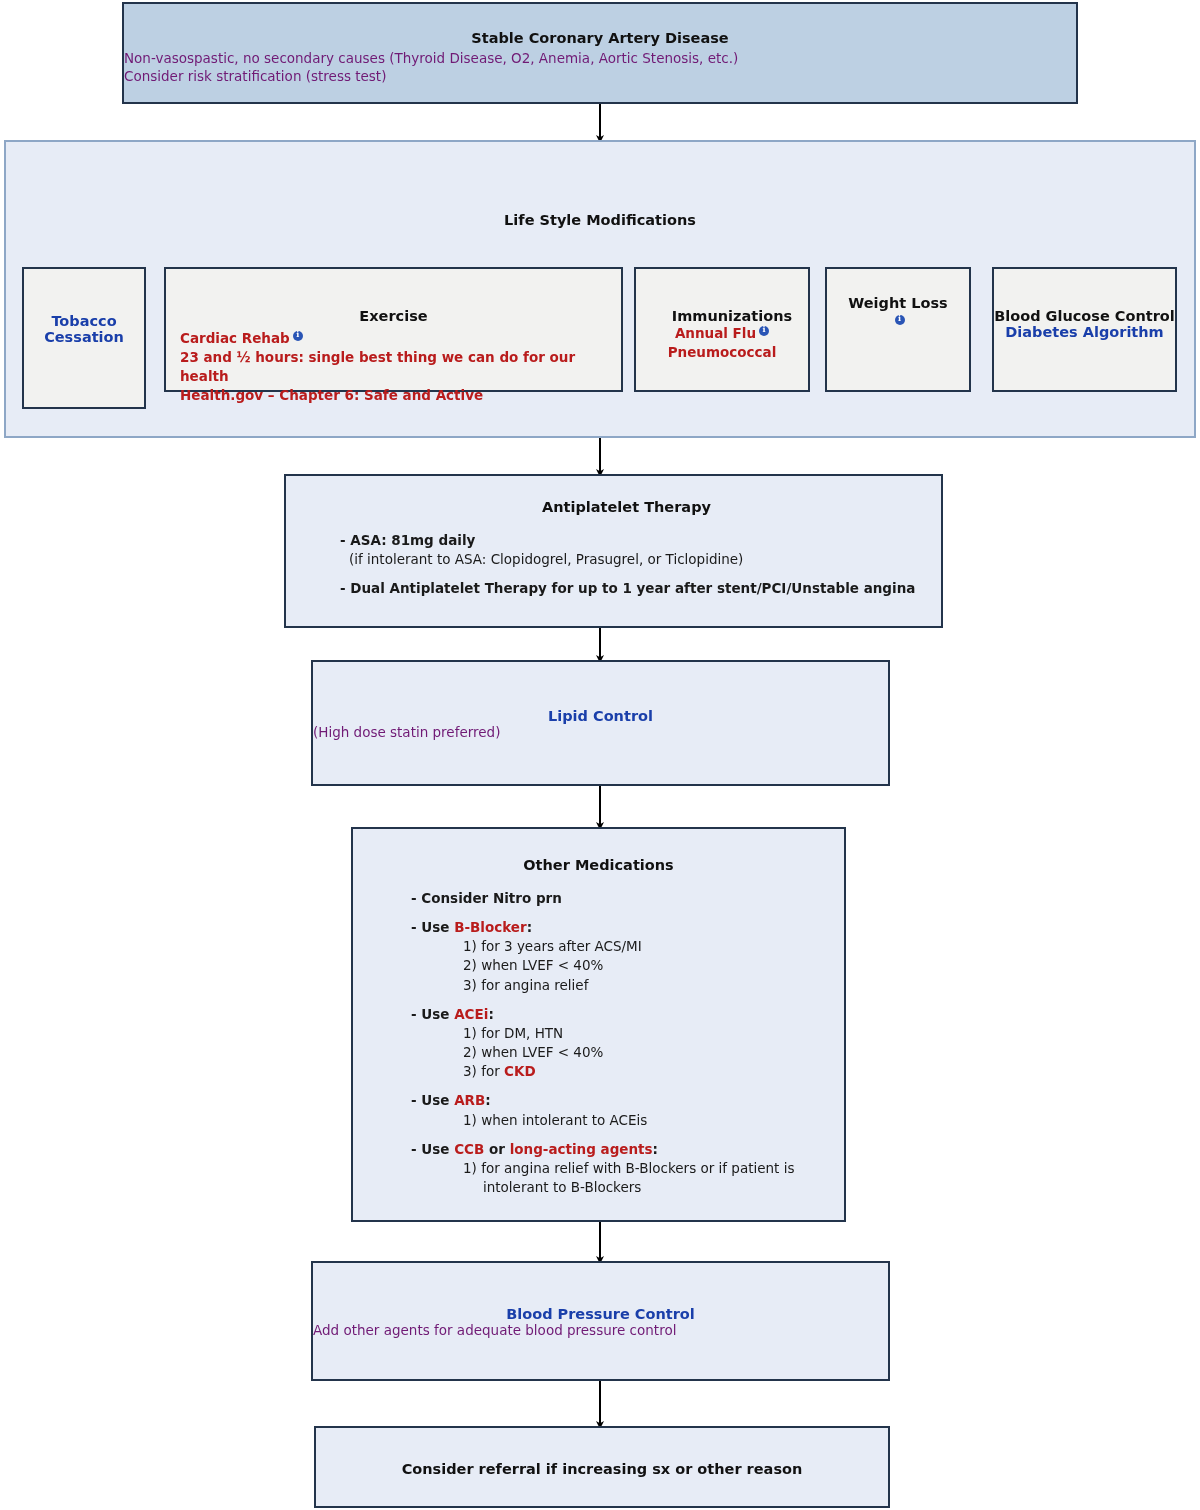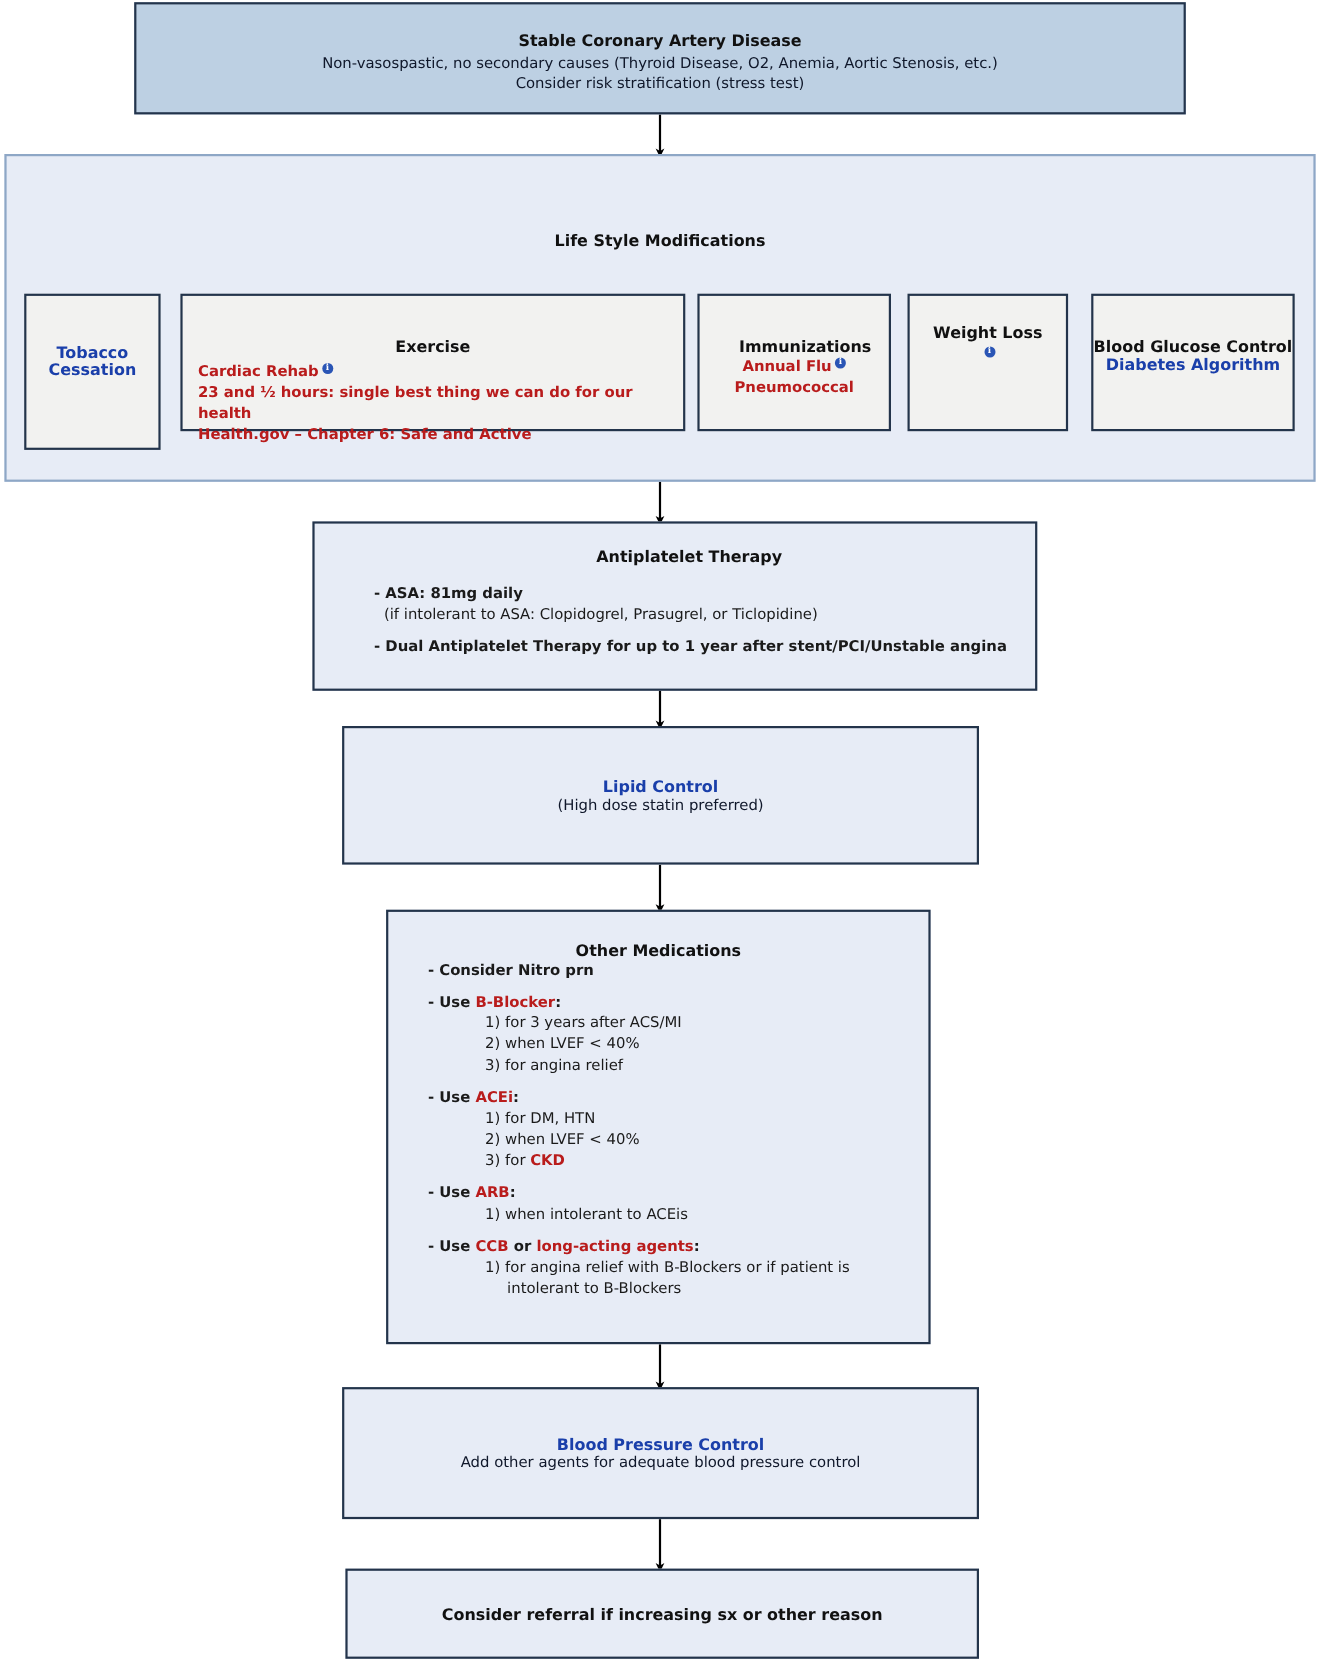--- a/index.html
+++ b/index.html
@@ -41,22 +41,22 @@
     color: #111111;
   }
   .title-blue {
     font-weight: bold;
     font-size: 14.5px;
     text-align: center;
     color: #1a3faa;
   }
   .sub {
     font-size: 13.5px;
-    text-align: center;
-    color: #0f172a;
+    text-align: left;
+    color: #701a75;
   }
   .blue {
     color: #b91c1c;
     font-weight: bold;
   }
 
   .body-text {
     font-size: 13.5px;
     line-height: 1.42;
     color: #1a1a1a;
@@ -183,21 +183,21 @@
 </div>
 
 <div class="node" style="left:311px; top:660px; width:579px; height:126px;">
   <div class="title-blue" style="margin-top:46px;">Lipid Control</div>
   <div class="sub">(High dose statin preferred)</div>
 </div>
 
 <div class="node" style="left:351px; top:827px; width:495px; height:395px;">
   <div class="title" style="margin-top:28px;">Other Medications</div>
 
-  <div class="body-text" style="padding-left:36px; margin-top:0;">
+  <div class="body-text" style="padding-left:58px; margin-top:16px;">
 
     <div><b>- Consider Nitro prn</b></div>
     <div class="sp"></div>
 
     <div><b><span>- Use </span><span class="blue">B-Blocker</span><span>:</span></b></div>
     <div class="ind2">1) for 3 years after ACS/MI</div>
     <div class="ind2">2) when LVEF &lt; 40%</div>
     <div class="ind2">3) for angina relief</div>
     <div class="sp"></div>
 

